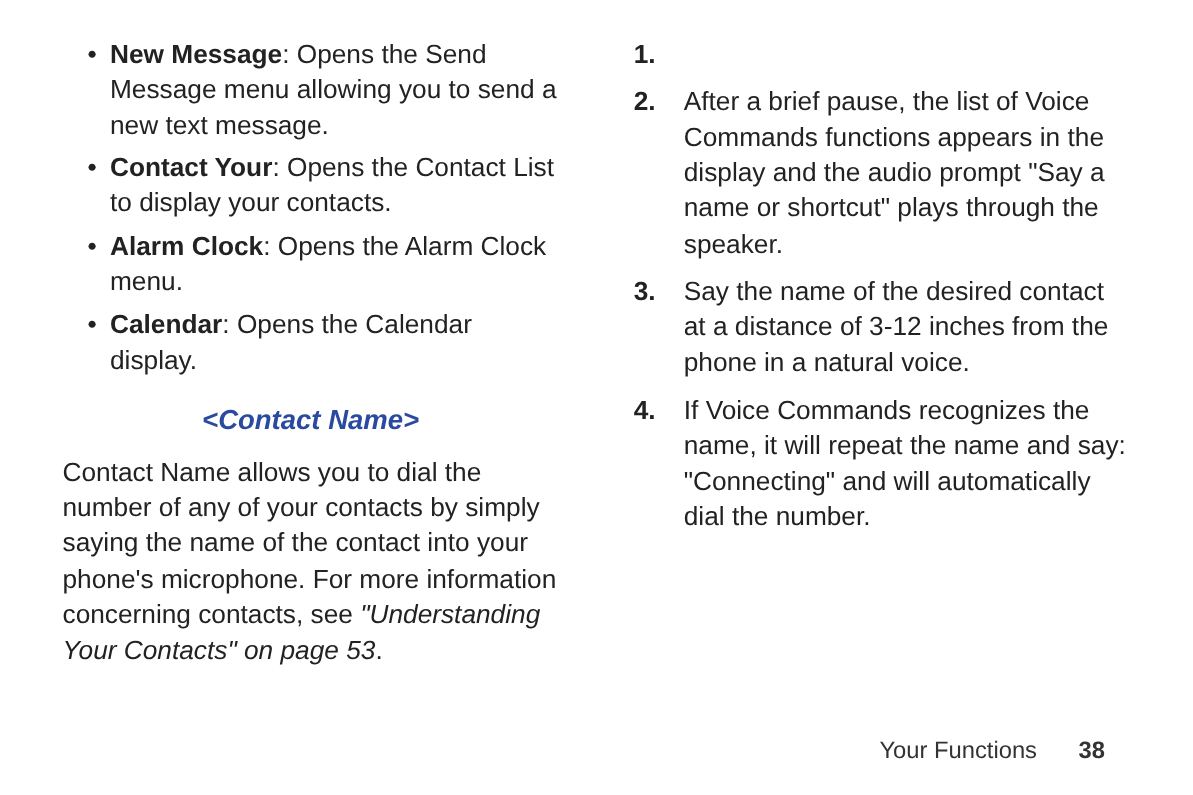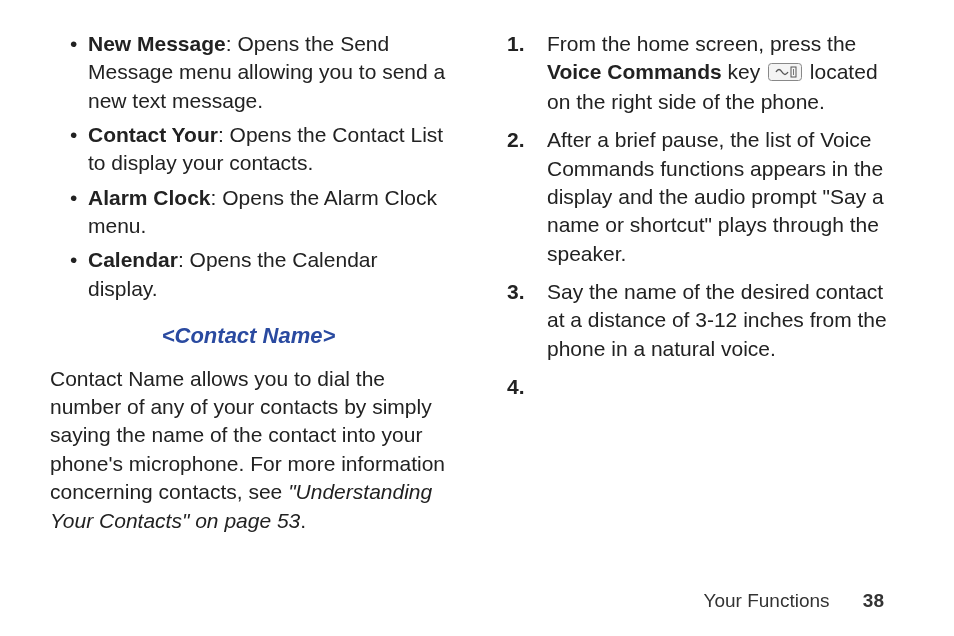--- a/index.html
+++ b/index.html
@@ -106,42 +106,35 @@
     <div class="heading">&lt;Contact Name&gt;</div>
 
     <p class="para">
       <span>Contact Name allows you to dial the number of any of your contacts by simply saying the name of the contact into your phone's microphone. For more information concerning contacts, see </span><span class="i">"Understanding Your Contacts" on page 53</span><span>.</span>
     </p>
   </div>
 
   <div class="col">
     <div class="num-item">
       <div class="num">1.</div>
-      <div class="num-body">
-        <span>From the home screen, press the </span><span class="b">Voice Commands</span><span> key </span><span class="key-icon"><svg width="34" height="18" viewBox="0 0 34 18">
-              <rect x="0.5" y="0.5" width="33" height="17" rx="3" ry="3" fill="#f4f4f4" stroke="#888" stroke-width="1"></rect>
-              <path d="M8 9 Q11 4 14 9 Q17 14 20 9" fill="none" stroke="#555" stroke-width="1.4"></path>
-              <rect x="23" y="4" width="5" height="10" fill="none" stroke="#555" stroke-width="1"></rect>
-              <line x1="25.5" y1="6" x2="25.5" y2="12" stroke="#555" stroke-width="0.8"></line>
-            </svg></span><span> located on the right side of the phone.</span>
-      </div>
     </div>
 
     <div class="num-item">
       <div class="num">2.</div>
       <div class="num-body">After a brief pause, the list of Voice Commands functions appears in the display and the audio prompt "Say a name or shortcut" plays through the speaker.</div>
     </div>
 
     <div class="num-item">
       <div class="num">3.</div>
       <div class="num-body">Say the name of the desired contact at a distance of 3-12 inches from the phone in a natural voice.</div>
     </div>
 
     <div class="num-item">
       <div class="num">4.</div>
+      <div class="num-body">If Voice Commands recognizes the name, it will repeat the name and say: "Connecting" and will automatically dial the number.</div>
     </div>
   </div>
 
 </div>
 
 <div class="footer">
   <span>Your Functions</span>
   <span class="pagenum">38</span>
 </div>
 

